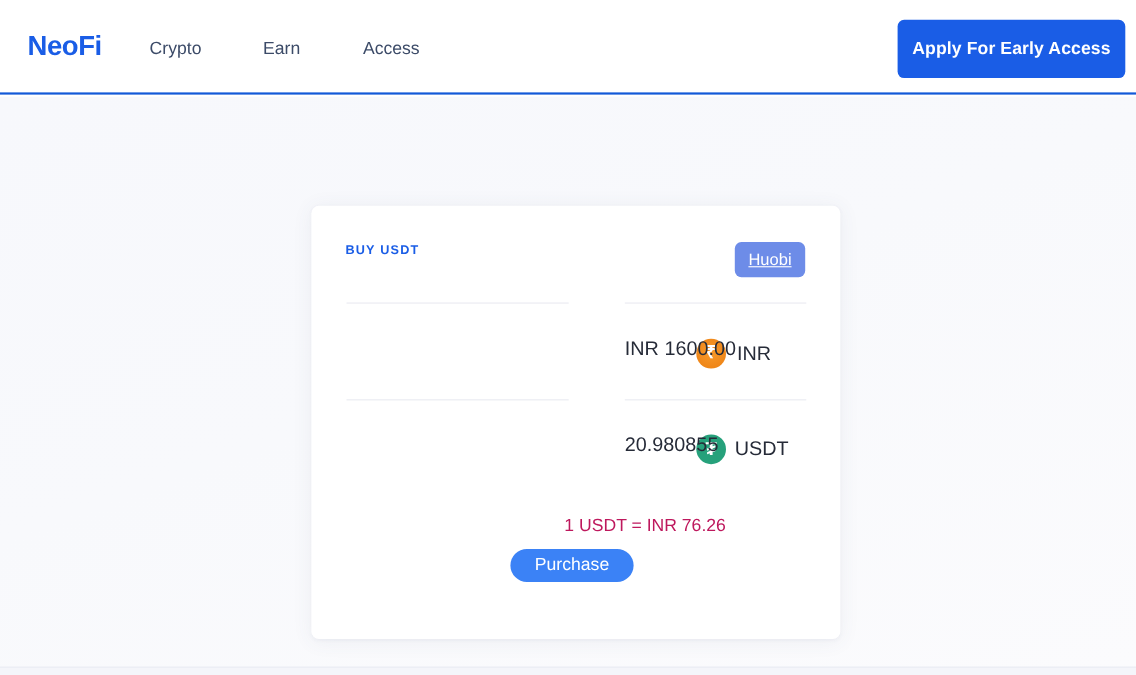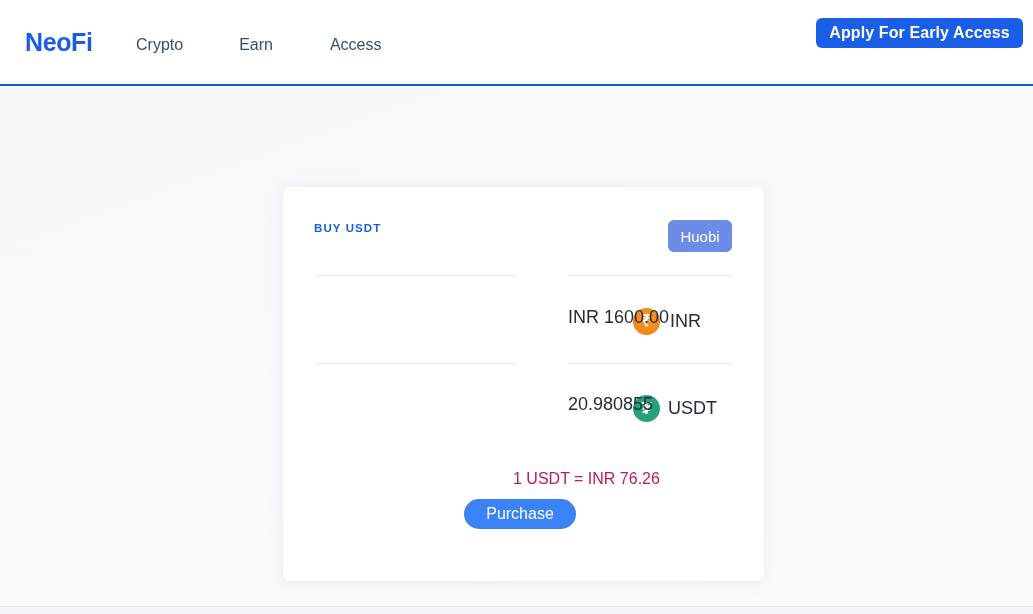--- a/index.html
+++ b/index.html
@@ -60,21 +60,21 @@
     white-space: nowrap;
   }
   .nav-link.n1 { margin-right: 56px; }
   .nav-link.n2 { margin-right: 57px; }
 
   .apply-btn {
     position: absolute;
     left: 816px;
     top: 18px;
     width: 207px;
-    height: 30px;
+    height: 53px;
     background: #1a5de6;
     color: #ffffff;
     border: none;
     border-radius: 6px;
     font-family: "Liberation Sans", sans-serif;
     font-size: 16px;
     font-weight: bold;
     letter-spacing: 0.1px;
     cursor: pointer;
     padding: 0;
@@ -130,20 +130,21 @@
     border-radius: 6px;
     color: #ffffff;
     font-size: 15px;
     display: flex;
     align-items: center;
     justify-content: center;
     border: none;
     font-family: "Liberation Sans", sans-serif;
     cursor: pointer;
     padding: 0;
+    text-decoration: underline;
   }
 
   
   .divider {
     position: absolute;
     height: 1px;
     background: #e9eaf1;
   }
   .div-l1 { left: 32px;  top: 88px;  width: 202px; }
   .div-r1 { left: 285px; top: 88px;  width: 165px; }

